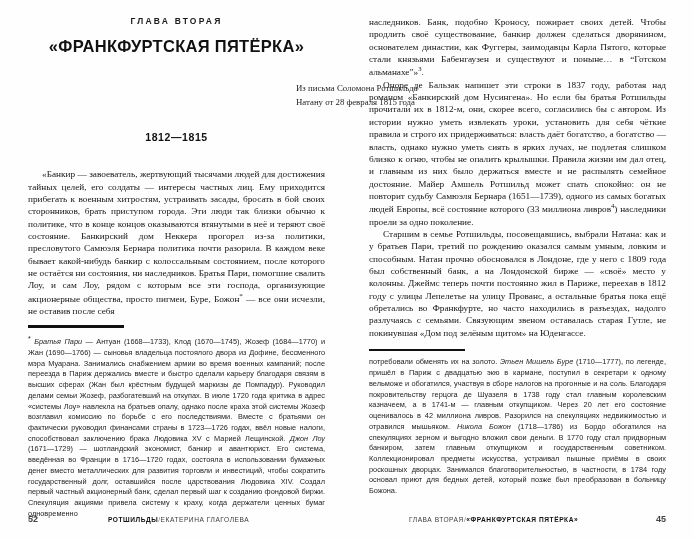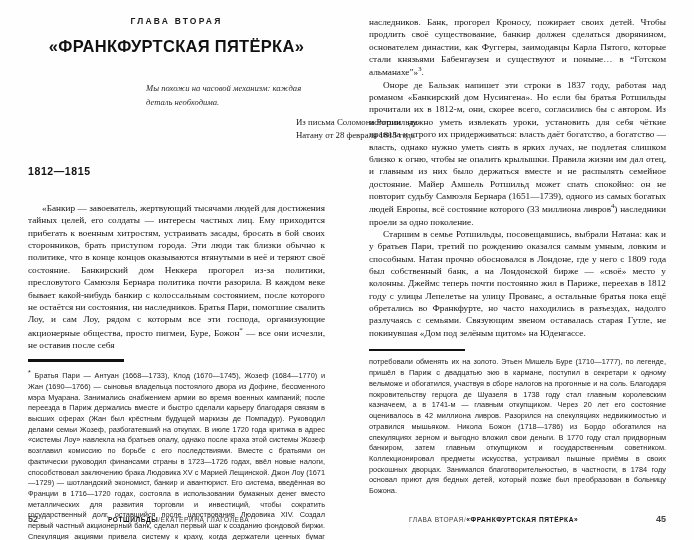--- a/index.html
+++ b/index.html
@@ -62,21 +62,21 @@
     margin-top: 6px;
     margin-left: 150px;
     font-size: 8.8px;
     line-height: 1.55;
     color: #1d1d1d;
     font-style: normal;
   }
   .epigraph-source div { white-space: nowrap; }
 
   .date-heading {
-    text-align: left;
+    text-align: center;
     font-family: "Liberation Sans", sans-serif;
     font-size: 10.5px;
     font-weight: 700;
     letter-spacing: 0.6px;
     margin-top: 22px;
     color: #111;
   }
 
   .body-text {
     margin-top: 25px;
@@ -100,21 +100,21 @@
     margin: 8px 0 6px 0;
   }
   .footnote {
     font-family: "Liberation Sans", sans-serif;
     font-size: 7.35px;
     line-height: 1.46;
     text-align: justify;
     color: #242424;
   }
   .footnote p { margin: 0; }
-  .footnote .it { }
+  .footnote .it { font-style: italic; }
   .fn-marker {
     font-size: 7px;
     vertical-align: super;
   }
 
   .sup { font-size: 6.6px; vertical-align: super; }
 
   .footer {
     position: absolute;
     bottom: 13px;
@@ -155,21 +155,20 @@
 
 <div class="spread">
 
   <div class="page page-left">
 
     <div class="chapter-label">ГЛАВА ВТОРАЯ</div>
 
     <div class="chapter-title">«ФРАНКФУРТСКАЯ ПЯТЁРКА»</div>
 
     <div class="epigraph">
-      <span>Мы похожи на часовой механизм: каждая деталь необходима.</span>
       <div class="epigraph-source">
         <div>Из письма Соломона Ротшильда</div>
         <div>Натану от 28 февраля 1815 года</div>
       </div>
     </div>
 
     <div class="date-heading">1812—1815</div>
 
     <div class="body-text">
       <p>
@@ -193,21 +192,21 @@
           <b>РОТШИЛЬДЫ</b><span class="sep">/</span><span>ЕКАТЕРИНА ГЛАГОЛЕВА</span>
         </span>
       </div>
     </div>
   </div>
 
   <div class="page page-right">
 
     <div class="body-text flow-top" style="margin-top:16px;">
       <p style="text-indent:0;">
-        <span>наследников. Банк, прогорел Кроносу, пожирает своих детей. Чтобы продлить своё существование, банкир должен сделаться дворянином, основателем династии, как Фуггеры, заимодавцы Карла Пятого, которые стали князьями Бабенгаузен и существуют и поныне… в “Готском альманахе”»</span><span class="sup">3</span><span>.</span>
+        <span>наследников. Банк, подобно Кроносу, пожирает своих детей. Чтобы продлить своё существование, банкир должен сделаться дворянином, основателем династии, как Фуггеры, заимодавцы Карла Пятого, которые стали князьями Бабенгаузен и существуют и поныне… в “Готском альманахе”»</span><span class="sup">3</span><span>.</span>
       </p>
       <p>
         <span>Оноре де Бальзак напишет эти строки в 1837 году, работая над романом «Банкирский дом Нусингена». Но если бы братья Ротшильды прочитали их в 1812-м, они, скорее всего, согласились бы с автором. Из истории нужно уметь извлекать уроки, установить для себя чёткие правила и строго их придерживаться: власть даёт богатство, а богатство — власть, однако нужно уметь сиять в ярких лучах, не подлетая слишком близко к огню, чтобы не опалить крылышки. Правила жизни им дал отец, и главным из них было держаться вместе и не распылять семейное достояние. Майер Амшель Ротшильд может спать спокойно: он не повторит судьбу Самюэля Бернара (1651—1739), одного из самых богатых людей Европы, всё состояние которого (33 миллиона ливров</span><span class="sup">4</span><span>) наследники проели за одно поколение.</span>
       </p>
       <p>
         <span>Старшим в семье Ротшильды, посовещавшись, выбрали Натана: как и у братьев Пари, третий по рождению оказался самым умным, ловким и способным. Натан прочно обосновался в Лондоне, где у него с 1809 года был собственный банк, а на Лондонской бирже — «своё» место у колонны. Джеймс теперь почти постоянно жил в Париже, переехав в 1812 году с улицы Лепелетье на улицу Прованс, а остальные братья пока ещё обретались во Франкфурте, но часто находились в разъездах, надолго разлучаясь с семьями. Связующим звеном оставалась старая Гутле, не покинувшая «Дом под зелёным щитом» на Юденгассе.</span>
       </p>
     </div>
 
     <div class="fn-rule" style="margin-top:10px;"></div>

